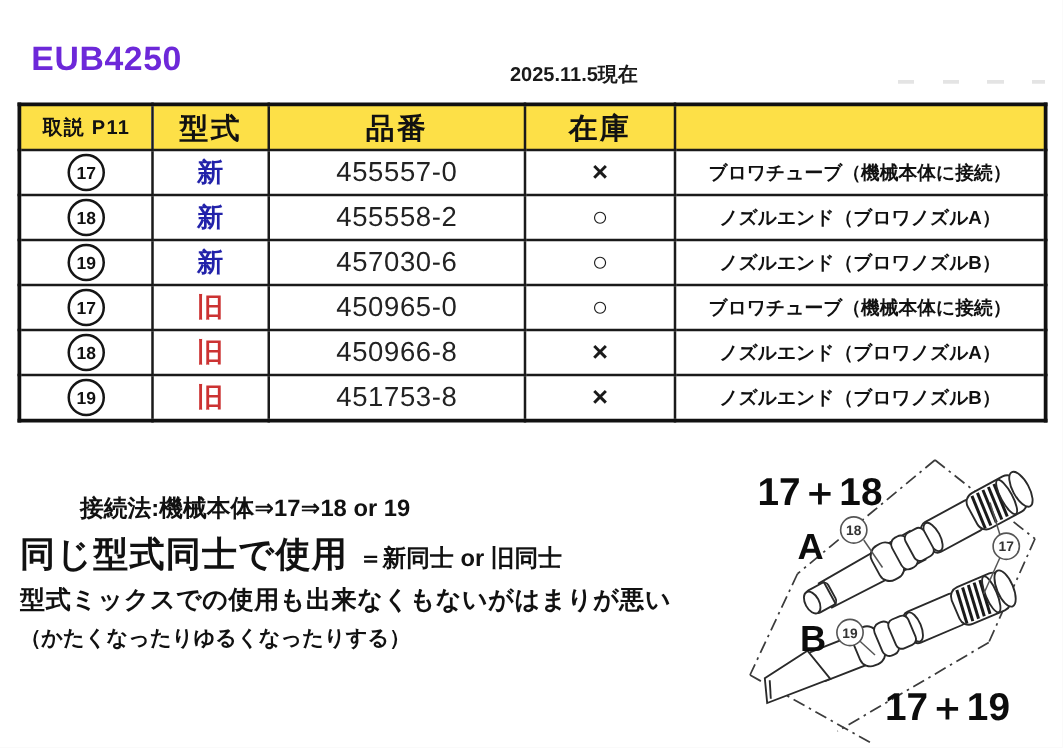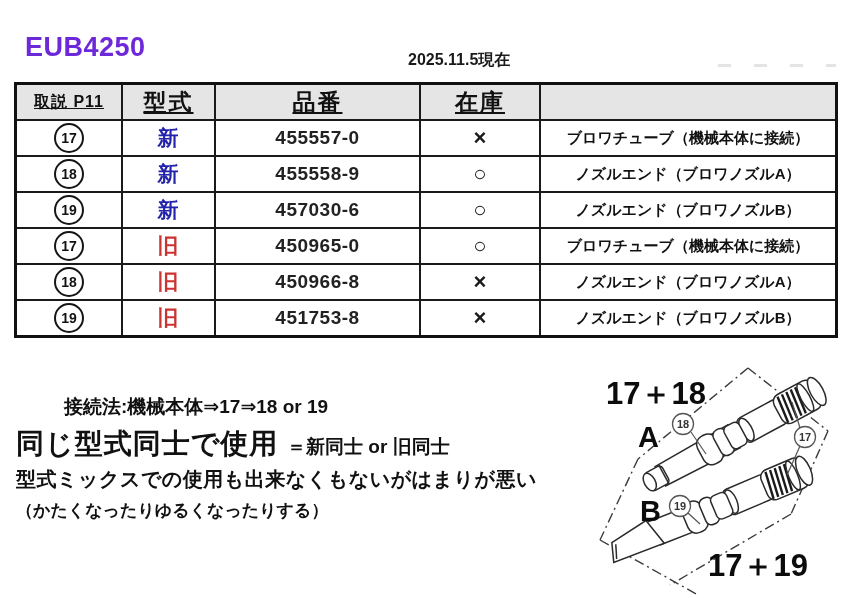--- a/index.html
+++ b/index.html
@@ -24,32 +24,32 @@
     position:absolute;left:14px;top:82px;border-collapse:collapse;
     table-layout:fixed;width:822px;background:#fff;
   }
   table.parts th,table.parts td{
     border:2px solid #1a1a1a;padding:0;text-align:center;vertical-align:middle;
     height:34px;overflow:hidden;white-space:nowrap;
   }
   table.parts{border:3px solid #111;}
   th.c-ref{width:104px;} th.c-type{width:91px;} th.c-part{width:203px;}
   th.c-stock{width:118px;} th.c-desc{width:294px;}
-  thead th{background:#e5e5e5;font-weight:bold;text-decoration:underline;}
+  thead th{background:#fde047;font-weight:bold;}
   th.c-ref{font-size:16px;letter-spacing:1px;}
   th.c-type,th.c-part,th.c-stock{font-size:23px;letter-spacing:2px;}
   .circ{
     display:inline-flex;align-items:center;justify-content:center;
     width:26px;height:26px;border:2px solid #151515;border-radius:50%;
     font-size:14px;font-weight:bold;line-height:1;background:#fff;
   }
   td.type{font-size:21px;font-weight:bold;letter-spacing:1px;}
   td.type.new{color:#2222aa;}
   td.type.old{color:#cc3333;}
-  td.part{font-size:19px;font-weight:bold;letter-spacing:0.5px;color:#222;}
+  td.part{font-size:22px;font-weight:normal;letter-spacing:0.5px;color:#222;}
   td.stock{font-size:22px;font-weight:bold;color:#1a1a1a;}
   td.desc{font-size:15px;font-weight:bold;text-align:left;padding-left:7px;letter-spacing:0;margin-left:40px;}
   
   .note1{position:absolute;left:20px;top:394px;font-size:19px;font-weight:bold;margin-left:44px;}
   .note2{position:absolute;left:16px;top:425px;font-size:28px;font-weight:bold;letter-spacing:1px;}
   .note2 .small{font-size:19px;letter-spacing:0;}
   .note3{position:absolute;left:16px;top:466px;font-size:20px;font-weight:bold;letter-spacing:0.5px;}
   .note4{position:absolute;left:16px;top:499px;font-size:17px;font-weight:bold;}
   
   .diagram{position:absolute;left:588px;top:366px;width:262px;height:232px;}
@@ -87,21 +87,21 @@
       <tr>
         <td><span class="circ">17</span></td>
         <td class="type new">新</td>
         <td class="part">455557-0</td>
         <td class="stock">×</td>
         <td class="desc">ブロワチューブ（機械本体に接続）</td>
       </tr>
       <tr>
         <td><span class="circ">18</span></td>
         <td class="type new">新</td>
-        <td class="part">455558-9</td>
+        <td class="part">455558-2</td>
         <td class="stock">○</td>
         <td class="desc">ノズルエンド（ブロワノズルA）</td>
       </tr>
       <tr>
         <td><span class="circ">19</span></td>
         <td class="type new">新</td>
         <td class="part">457030-6</td>
         <td class="stock">○</td>
         <td class="desc">ノズルエンド（ブロワノズルB）</td>
       </tr>

